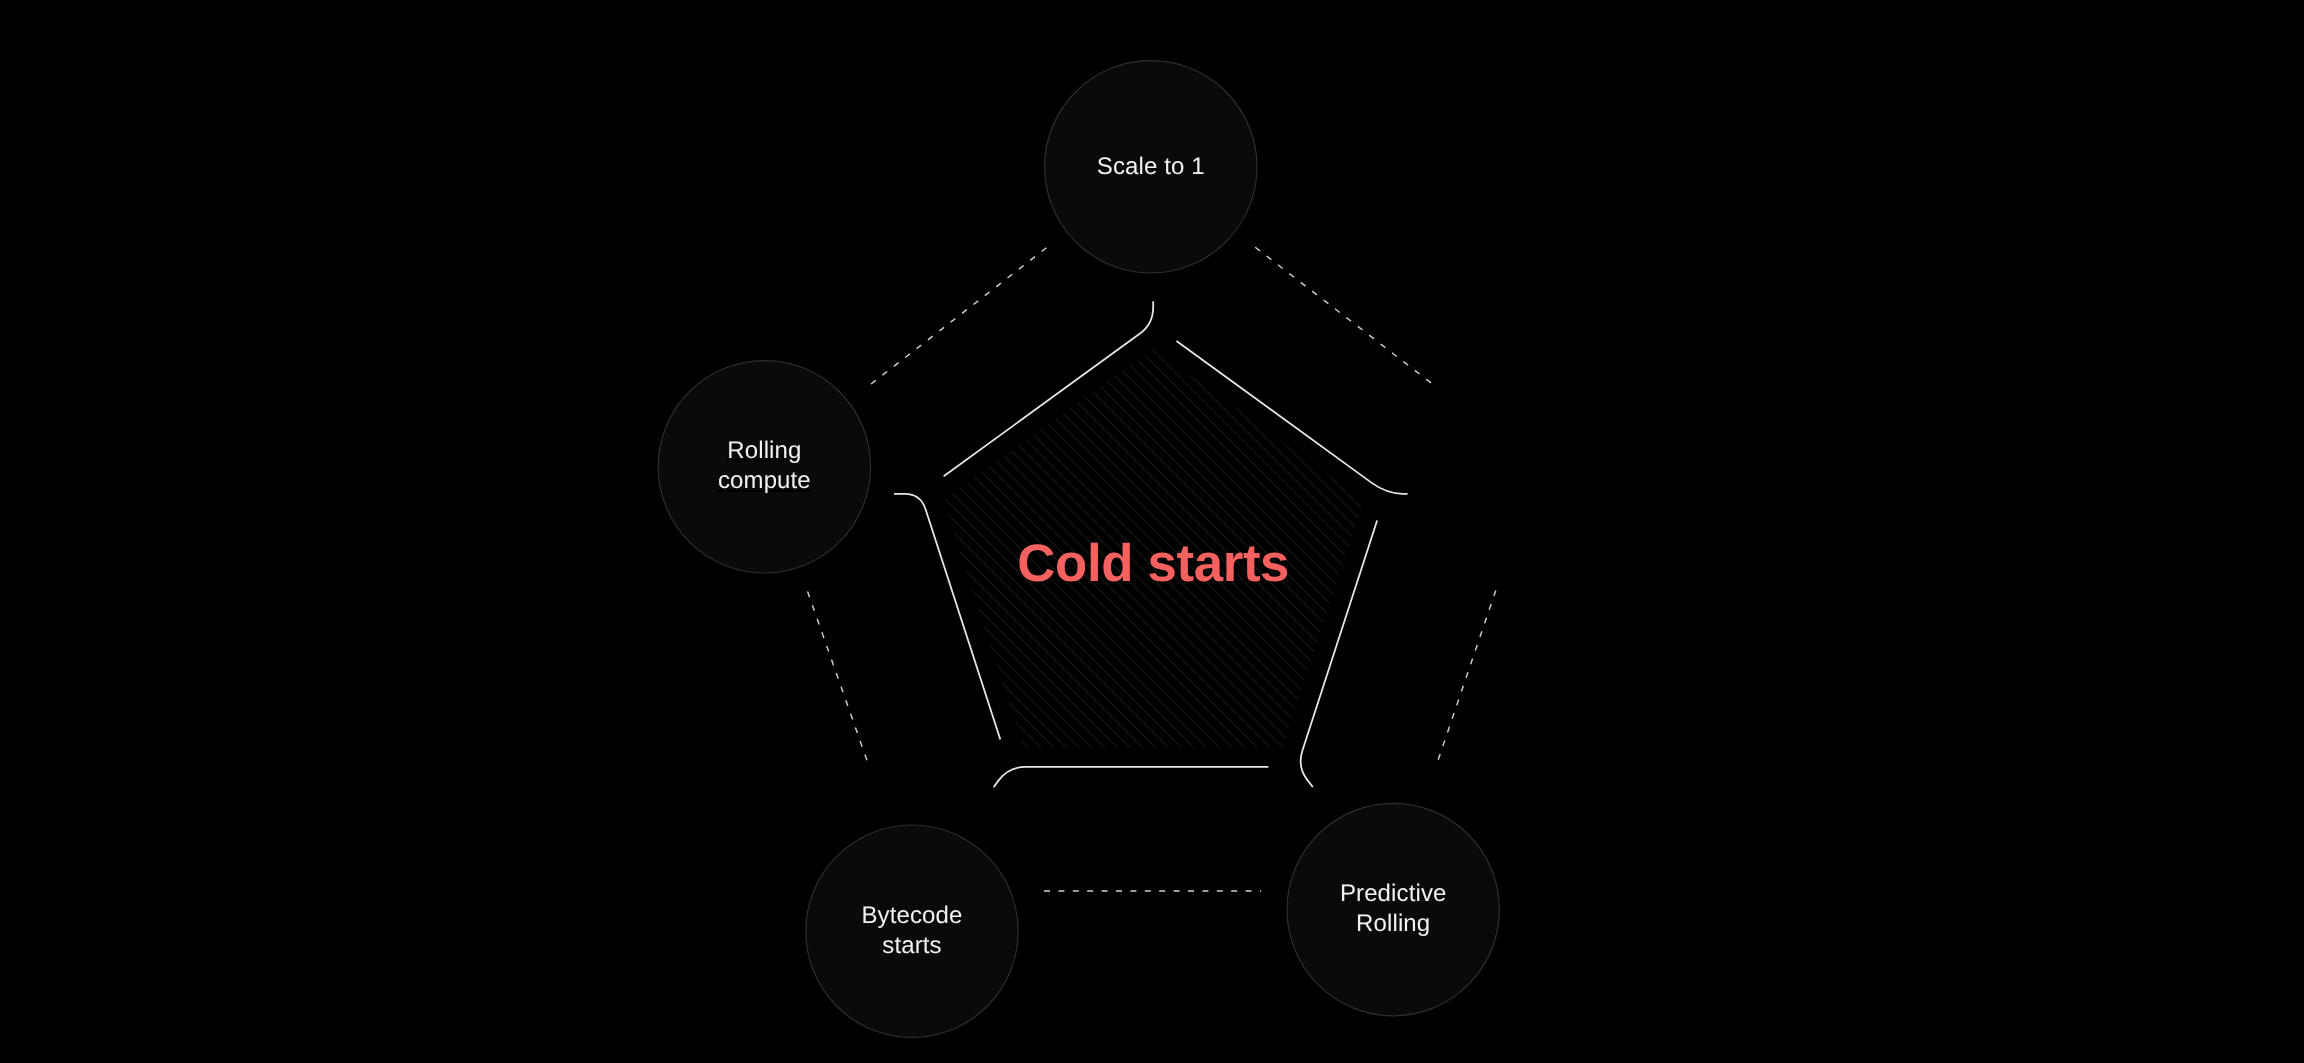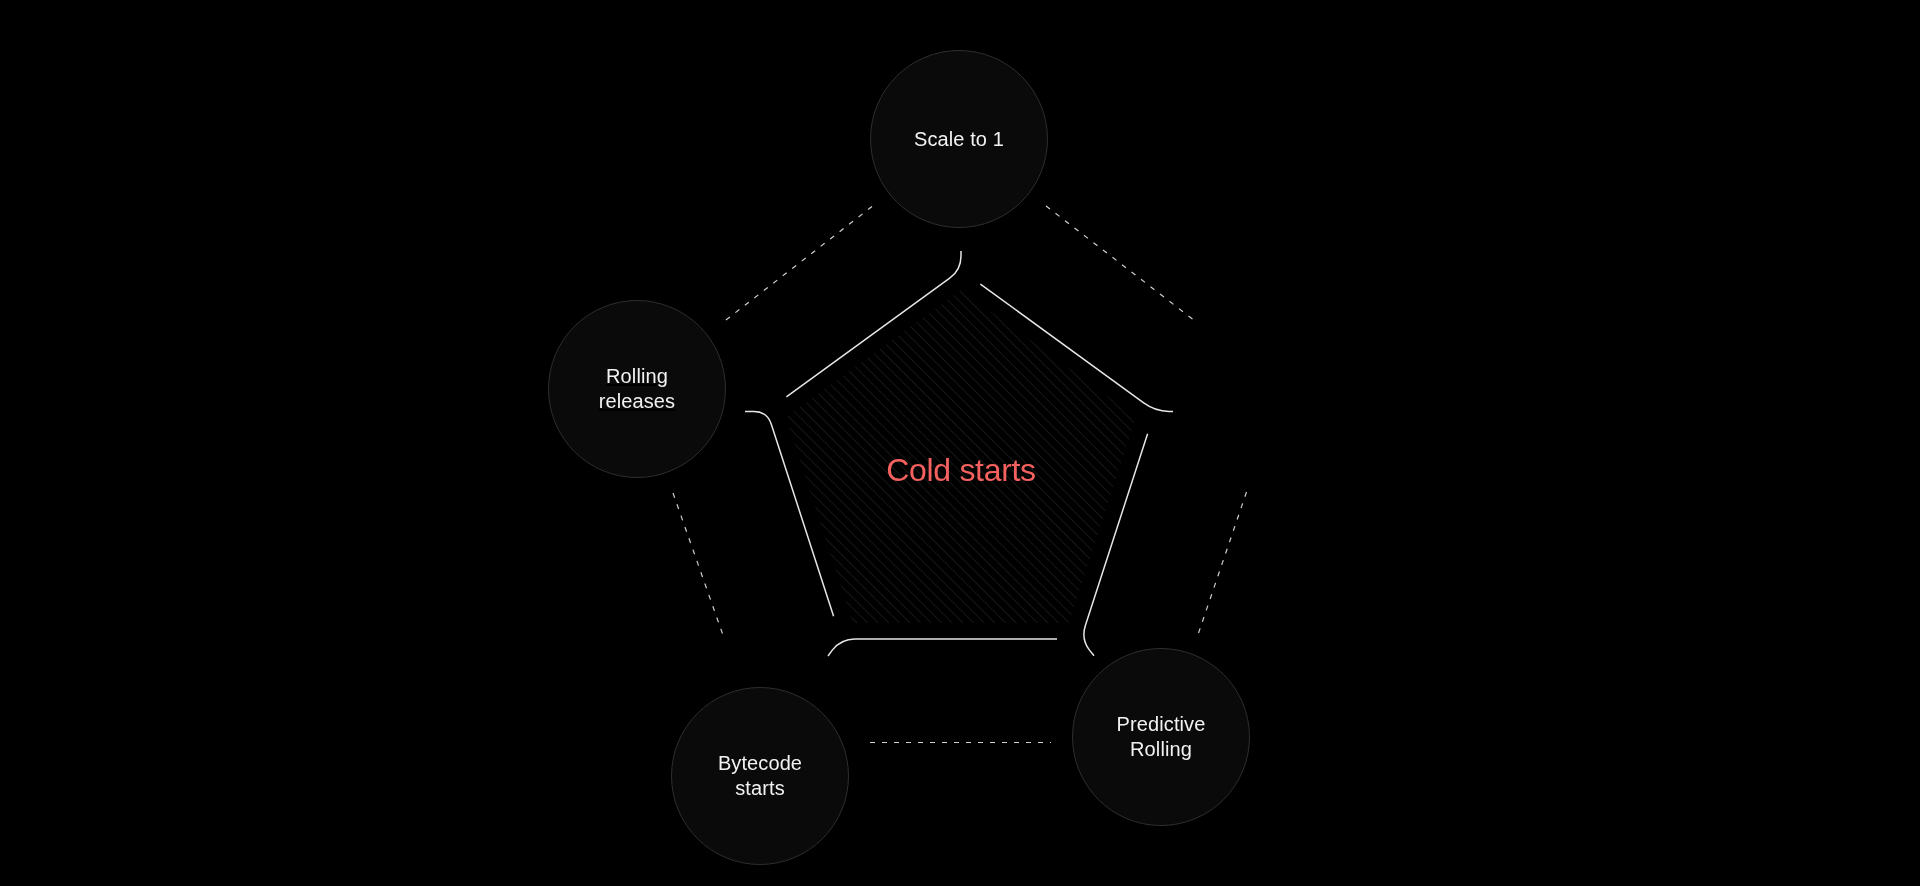--- a/index.html
+++ b/index.html
@@ -37,28 +37,28 @@
     color:var(--label-text);
     font-size:20px;
     line-height:25px;
     text-align:center;
     letter-spacing:0.1px;
   }
   .node-top{left:870px;top:50px;}
   .node-left{left:548px;top:300px;text-decoration:underline;}
   .node-right{left:1193px;top:299px;}
   .node-bottom-left{left:671px;top:687px;}
-  .node-bottom-right{left:1072px;top:648px;justify-content:center;}
+  .node-bottom-right{left:1072px;top:669px;justify-content:center;}
   .center-title{
     position:absolute;
     left:961px;top:470px;
     transform:translate(-50%,-50%);
     color:var(--accent);
-    font-size:32px;
-    font-weight:400;
+    font-size:44px;
+    font-weight:700;
     letter-spacing:-0.3px;
     white-space:nowrap;
   }
 </style>
 </head>
 <body>
 
 <div class="stage">
 
   <svg class="diagram-svg" viewBox="0 0 1920 886">
@@ -89,21 +89,21 @@
 
   <div class="node node-top">
     <div class="node-label">
       <div>Scale to 1</div>
     </div>
   </div>
 
   <div class="node node-left">
     <div class="node-label">
       <div>Rolling</div>
-      <div>releases</div>
+      <div>compute</div>
     </div>
   </div>
 
 
   <div class="node node-bottom-left">
     <div class="node-label">
       <div>Bytecode</div>
       <div>starts</div>
     </div>
   </div>

